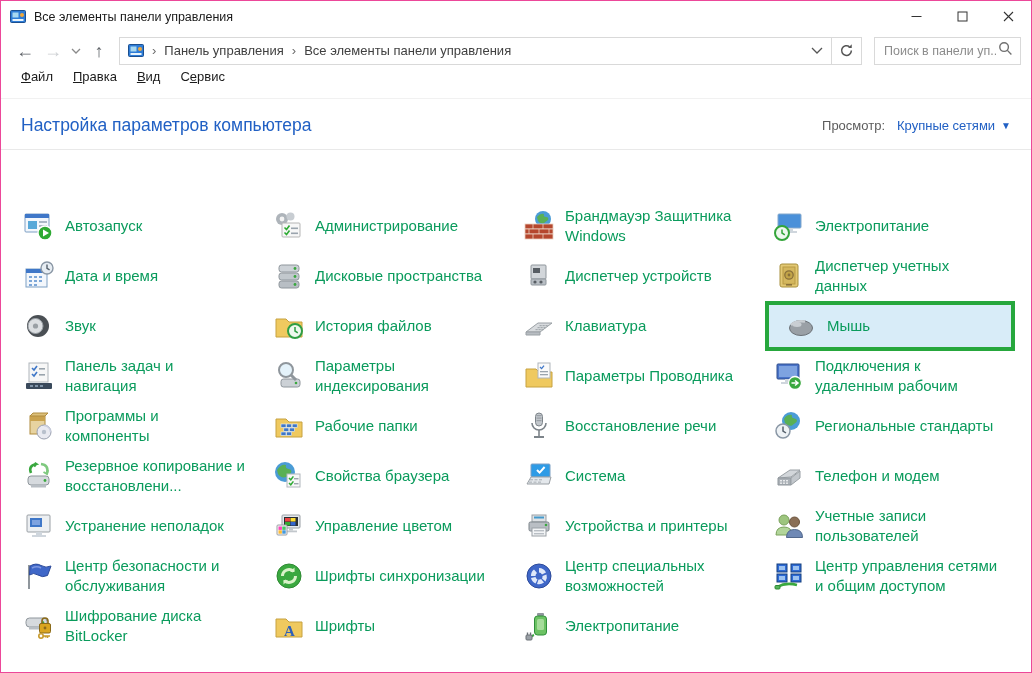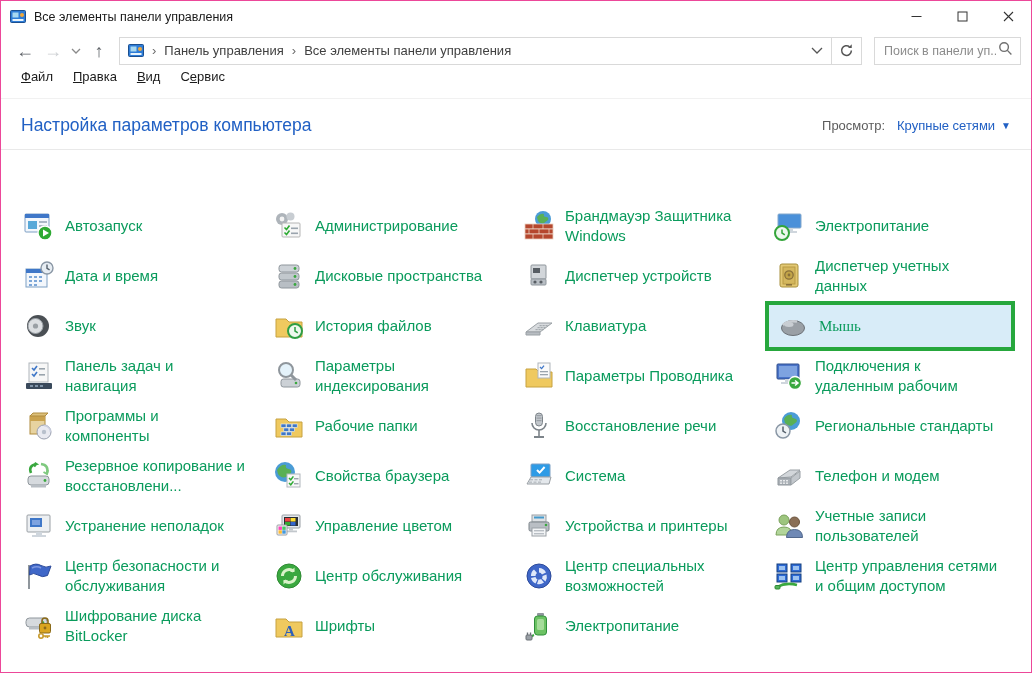--- a/index.html
+++ b/index.html
@@ -42,21 +42,21 @@
   .view-label{font-size:13px;color:#5c5c5c;margin-right:12px;}
   .view-link{font-size:13px;color:var(--accent-blue,#2160c4);display:flex;align-items:center;cursor:default;}
   .view-caret{font-size:10px;margin-left:6px;color:var(--accent-blue,#2160c4);}
   .header-divider{margin-top:13px;border-bottom:1px solid #e9e9e9;}
 
   .grid{position:absolute;left:14px;top:102px;display:grid;grid-template-columns:repeat(4,250px);grid-auto-rows:50px;}
   .cell{display:flex;align-items:center;box-sizing:border-box;padding-left:8px;cursor:default;}
   .cell-icon{width:32px;height:32px;flex:none;margin-right:10px;display:flex;align-items:center;justify-content:center;}
   .cell-icon svg{width:32px;height:32px;display:block;}
   .cell-label{font-size:15px;line-height:20px;color:var(--item-green,#0a9b5c);white-space:pre-line;}
-  .cell.highlighted{background:var(--hl-bg,#d8ecf8);border:4px solid var(--hl-border,#26a73d);padding-left:8px;font-family:Liberation Serif, serif;}
+  .cell.highlighted{background:var(--hl-bg,#d8ecf8);border:4px solid var(--hl-border,#26a73d);padding-left:16px;}
 </style>
 </head>
 <body>
 
 <div class="window">
 
   <div class="titlebar">
     <span class="app-icon"><svg viewBox="0 0 16 16" width="16" height="16">
           <rect x="0.5" y="1.5" width="15" height="12" rx="1" fill="#2e7cd6" stroke="#1b4f8f"></rect>
           <rect x="2.5" y="3.5" width="6" height="5" fill="#a8d8f0"></rect>
@@ -579,21 +579,21 @@
         <div class="cell">
           <span class="cell-icon">
             <svg viewBox="0 0 32 32" xmlns="http://www.w3.org/2000/svg">
               <circle cx="16" cy="16" r="12" fill="#3aa83f" stroke="#2e8a33"></circle>
               <path d="M9.5 16 a6.5 6.5 0 0 1 11-4.7" fill="none" stroke="#d9f2c8" stroke-width="3"></path>
               <path d="M21.5 7.5 v4.5 h-4.5 z" fill="#d9f2c8"></path>
               <path d="M22.5 16 a6.5 6.5 0 0 1 -11 4.7" fill="none" stroke="#d9f2c8" stroke-width="3"></path>
               <path d="M10.5 24.5 v-4.5 h4.5 z" fill="#d9f2c8"></path>
             </svg>
           </span>
-          <div class="cell-label">Центр обслуживания</div>
+          <div class="cell-label">Шрифты синхронизации</div>
         </div>
         <div class="cell">
           <span class="cell-icon">
             <svg viewBox="0 0 32 32" xmlns="http://www.w3.org/2000/svg">
               <circle cx="16" cy="16" r="12" fill="#3f67c8" stroke="#2c4a9a"></circle>
               <g fill="#dfe8fa">
                 <path d="M16 8 a8 8 0 0 1 7 4.5 l-4 2 a4 4 0 0 0 -3-2 z"></path>
                 <path d="M23.5 14.5 a8 8 0 0 1 -1 7 l-3.5-3 a4 4 0 0 0 0.5-2.5 z"></path>
                 <path d="M21 22.5 a8 8 0 0 1 -7 1.5 l1.5-4.5 a4 4 0 0 0 2.5-0.5 z"></path>
                 <path d="M12.5 23.5 a8 8 0 0 1 -4.5-5.5 l4.5-1 a4 4 0 0 0 2 2.5 z"></path>

